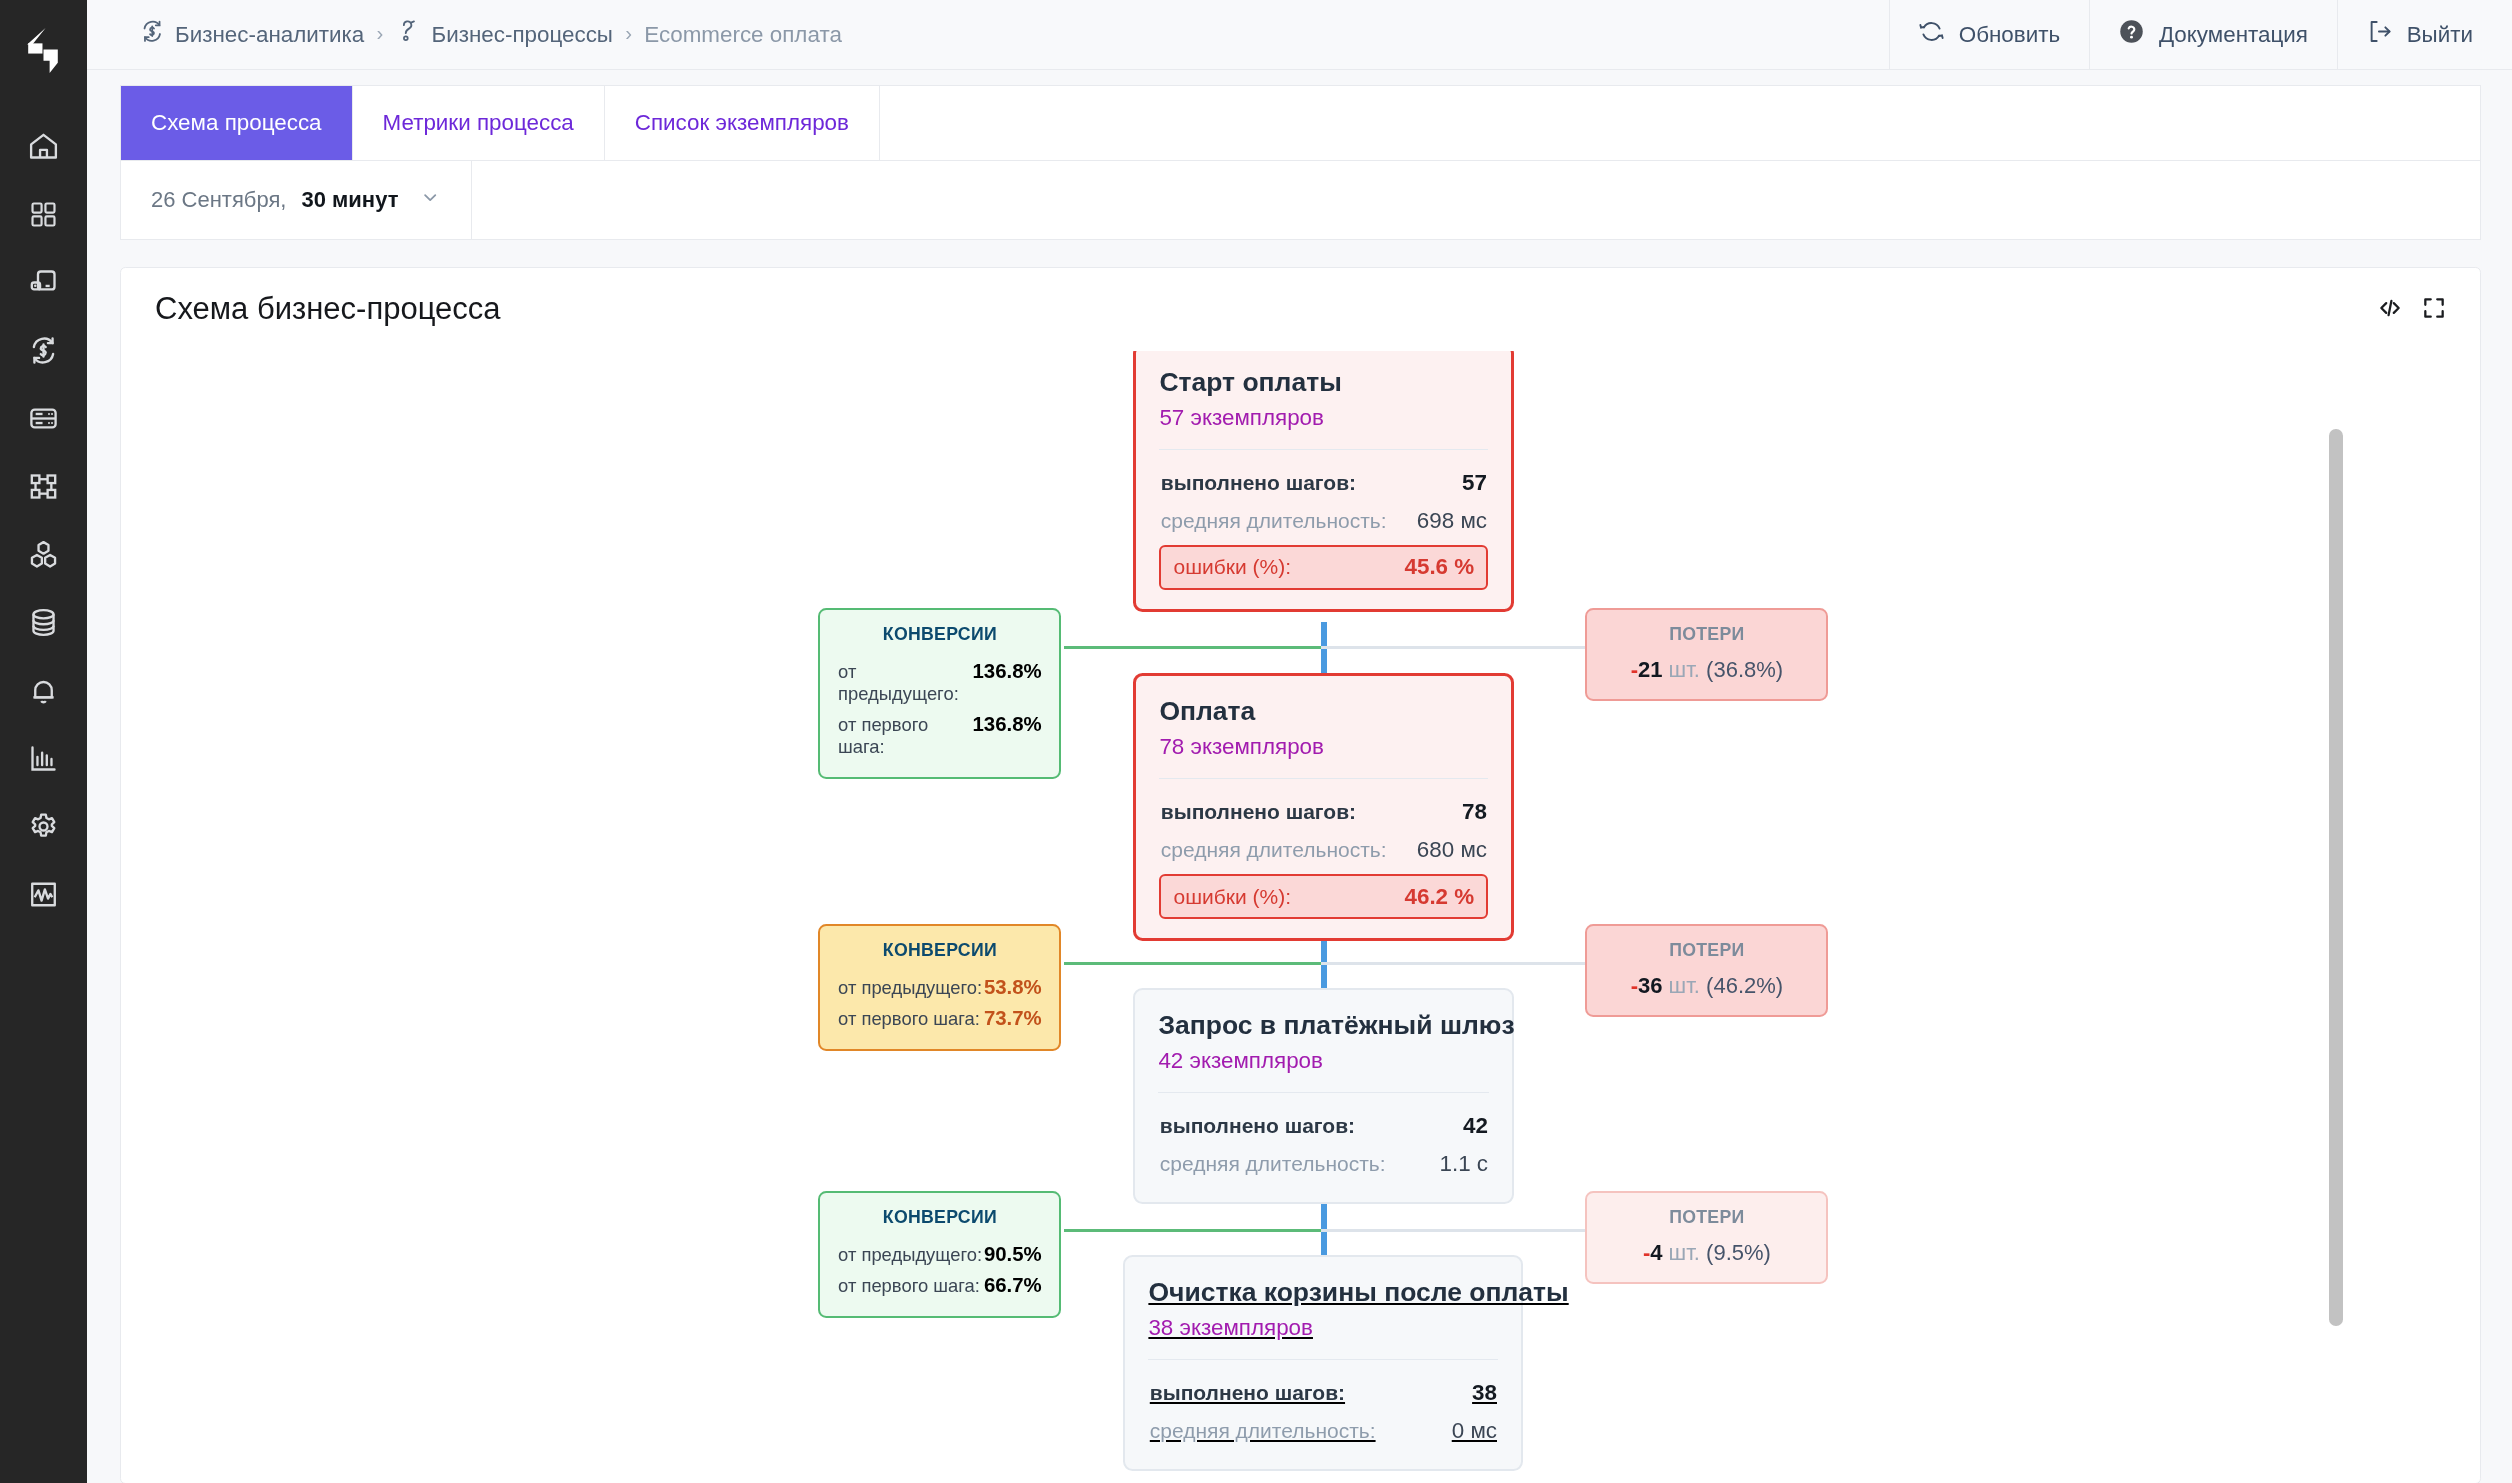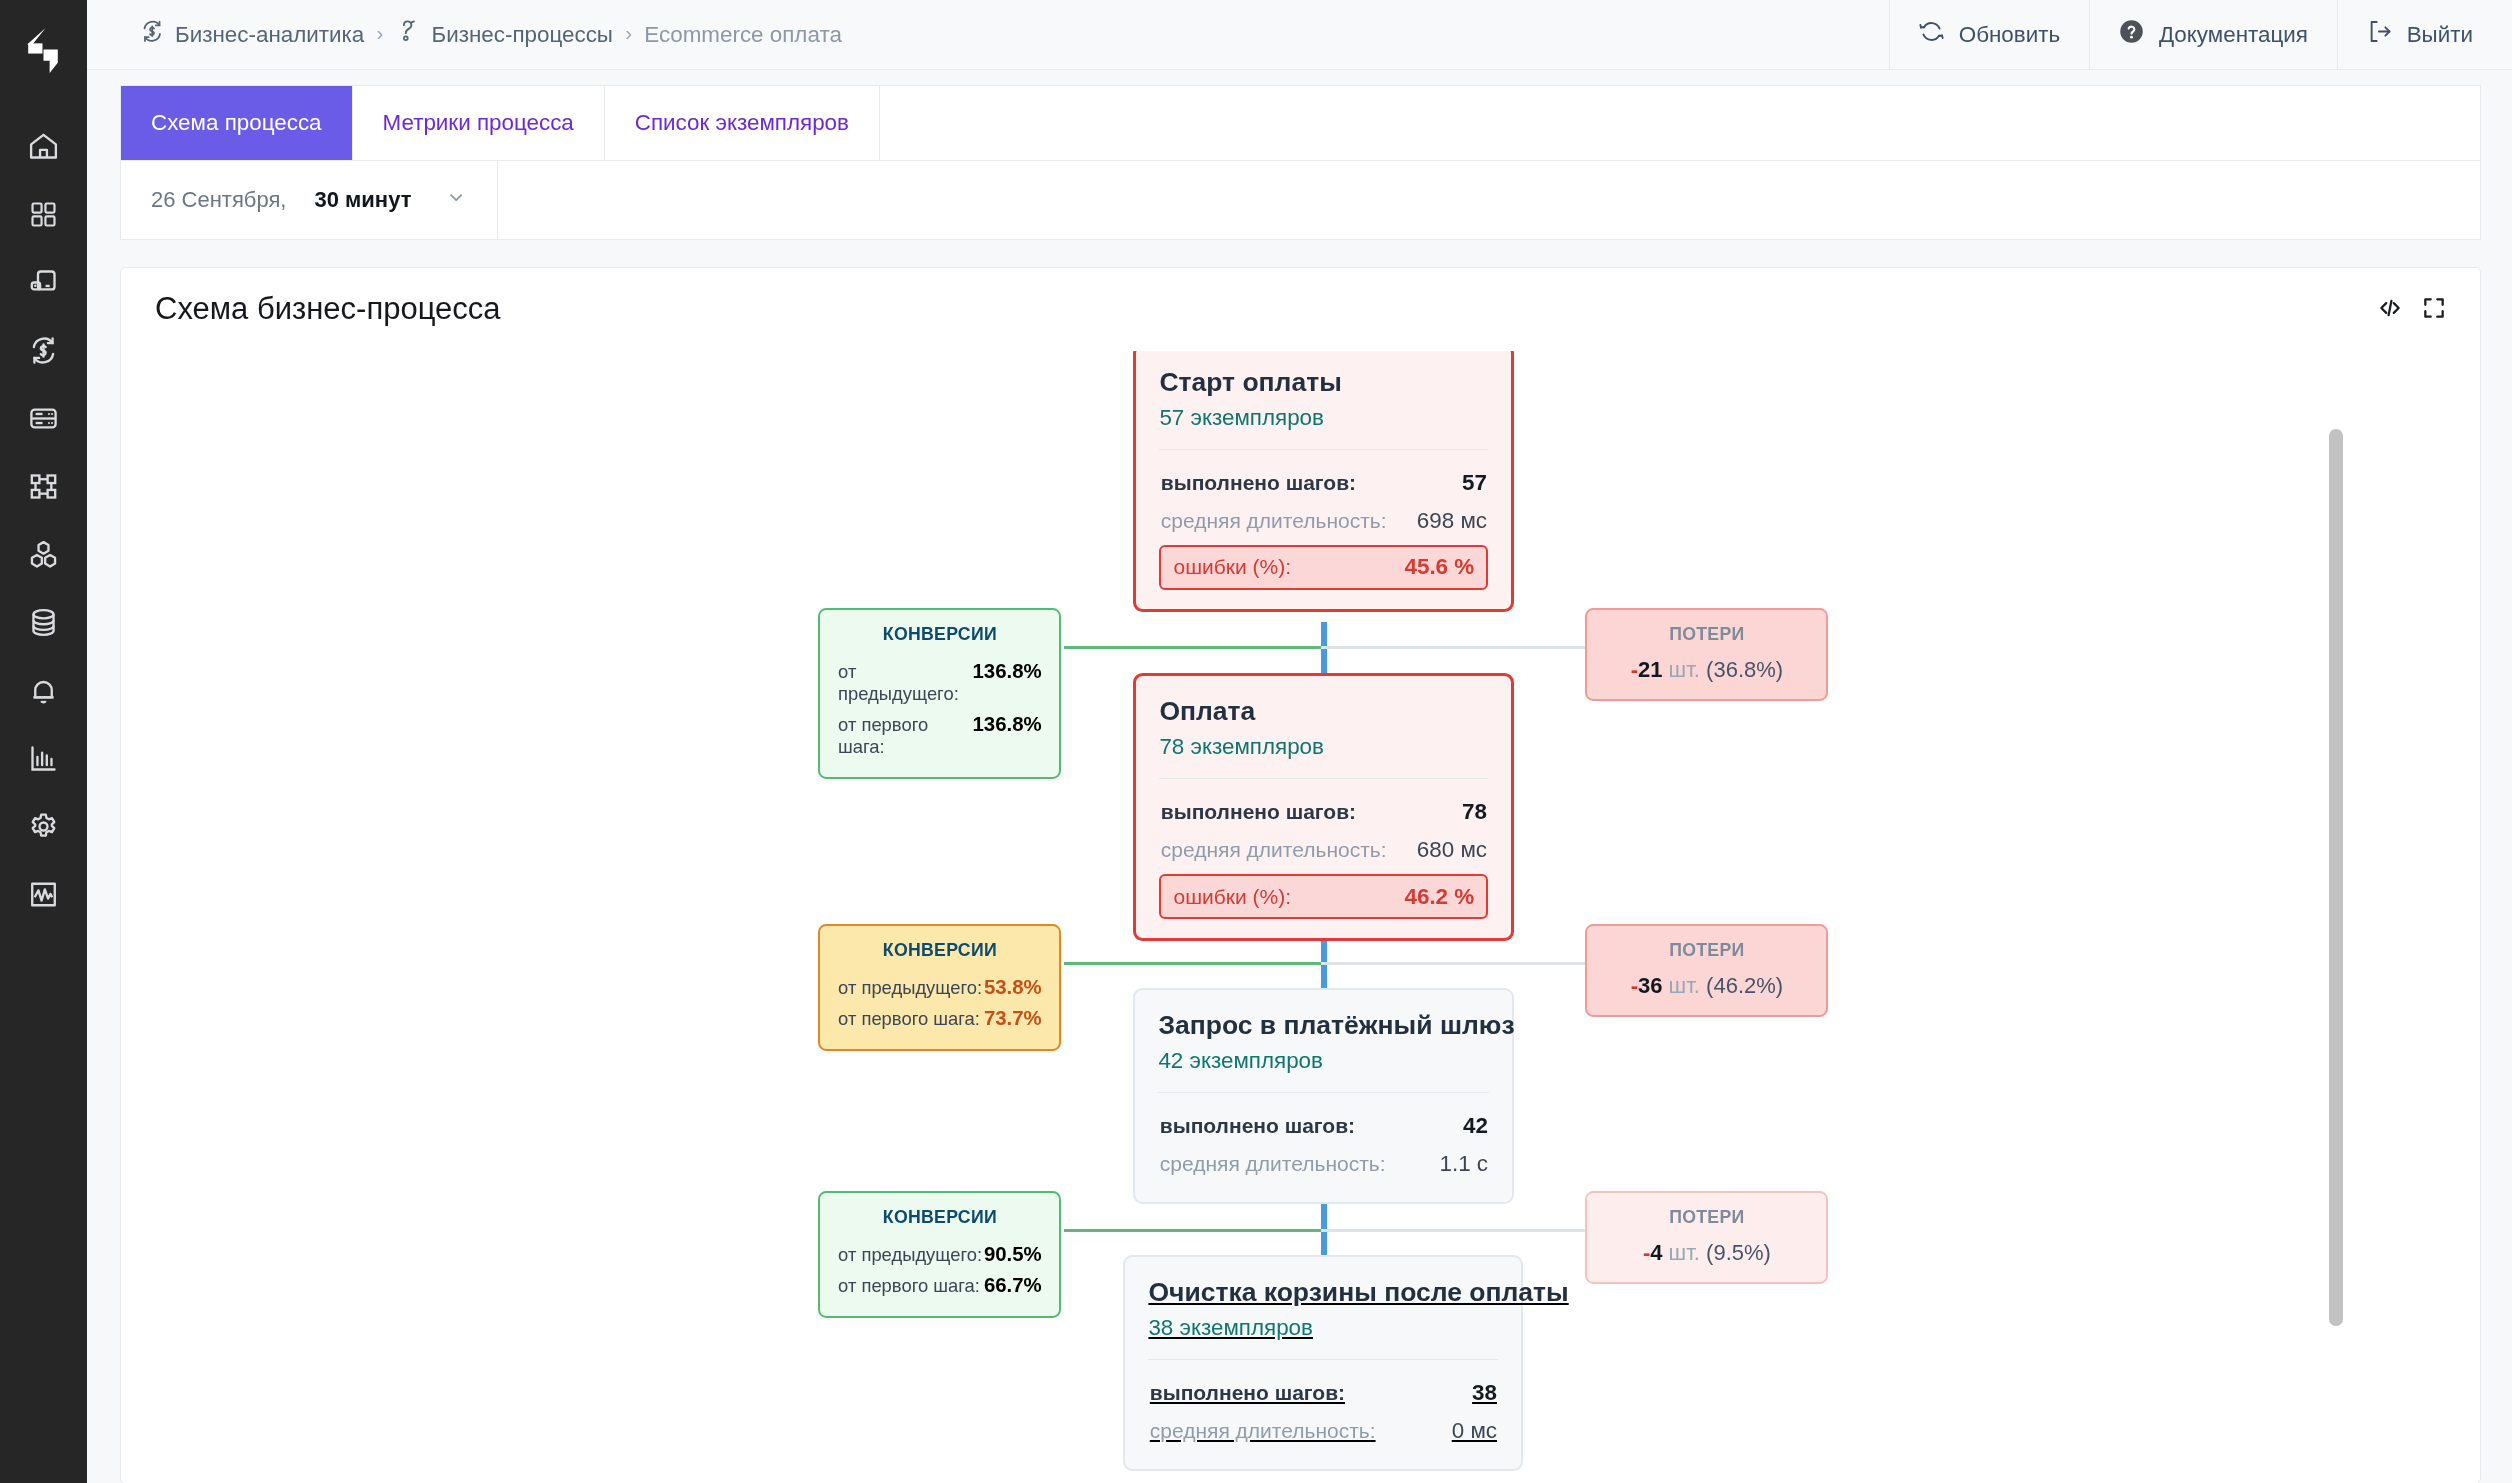--- a/index.html
+++ b/index.html
@@ -74,21 +74,21 @@
 
   
   #filterbar {
     position: absolute; left: 120px; top: 160px;
     width: 2361px; height: 80px;
     background: #ffffff;
     border: 1.4px solid #e8eaee;
     display: flex; align-items: center;
   }
   #datepicker {
-    display: flex; align-items: center; gap: 28px;
+    display: flex; align-items: center; gap: 15px;
     padding: 0 30px; height: 100%;
     border-right: 1.4px solid #e8eaee;
     font-size: 22px; color: #6b7785; white-space: nowrap;
   }
   #datepicker b { color: #11161c; font-weight: bold; }
   .chev { color: #8b98a8; font-size: 17.7px; margin-left: 6.8px; }
 
   
   #card {
     position: absolute; left: 120px; top: 267px;
@@ -140,21 +140,21 @@
     width: 381px;
     border-radius: 9.5px;
     padding: 20.4px 23px 19px 23px;
   }
   .node.err { background: #fdf1f1; border: 3.4px solid #e23b33; }
   .node.ok  { background: #f6f8fa; border: 2px solid #e3e8ee; }
   .node-title {
     font-size: 26.5px; font-weight: bold; color: #23303f;
     line-height: 1.15; white-space: nowrap;
   }
-  .node-sub { font-size: 22.4px; color: #0f766e; margin-top: 7.5px; }
+  .node-sub { font-size: 22.4px; color: #a21caf; margin-top: 7.5px; }
   .node-div { height: 1.4px; background: #e4e9ef; margin: 17.7px 0 13.6px 0; }
   .mrow {
     display: flex; align-items: baseline; justify-content: space-between;
     padding: 6.1px 1.4px;
   }
   .mrow .mlabel { font-size: 21px; }
   .mrow .mval   { font-size: 22.4px; }
   .mrow.bold .mlabel { color: #2c3845; font-weight: bold; }
   .mrow.bold .mval   { color: #141a21; font-weight: bold; }
   .mrow.muted .mlabel { color: #8e9cac; }

